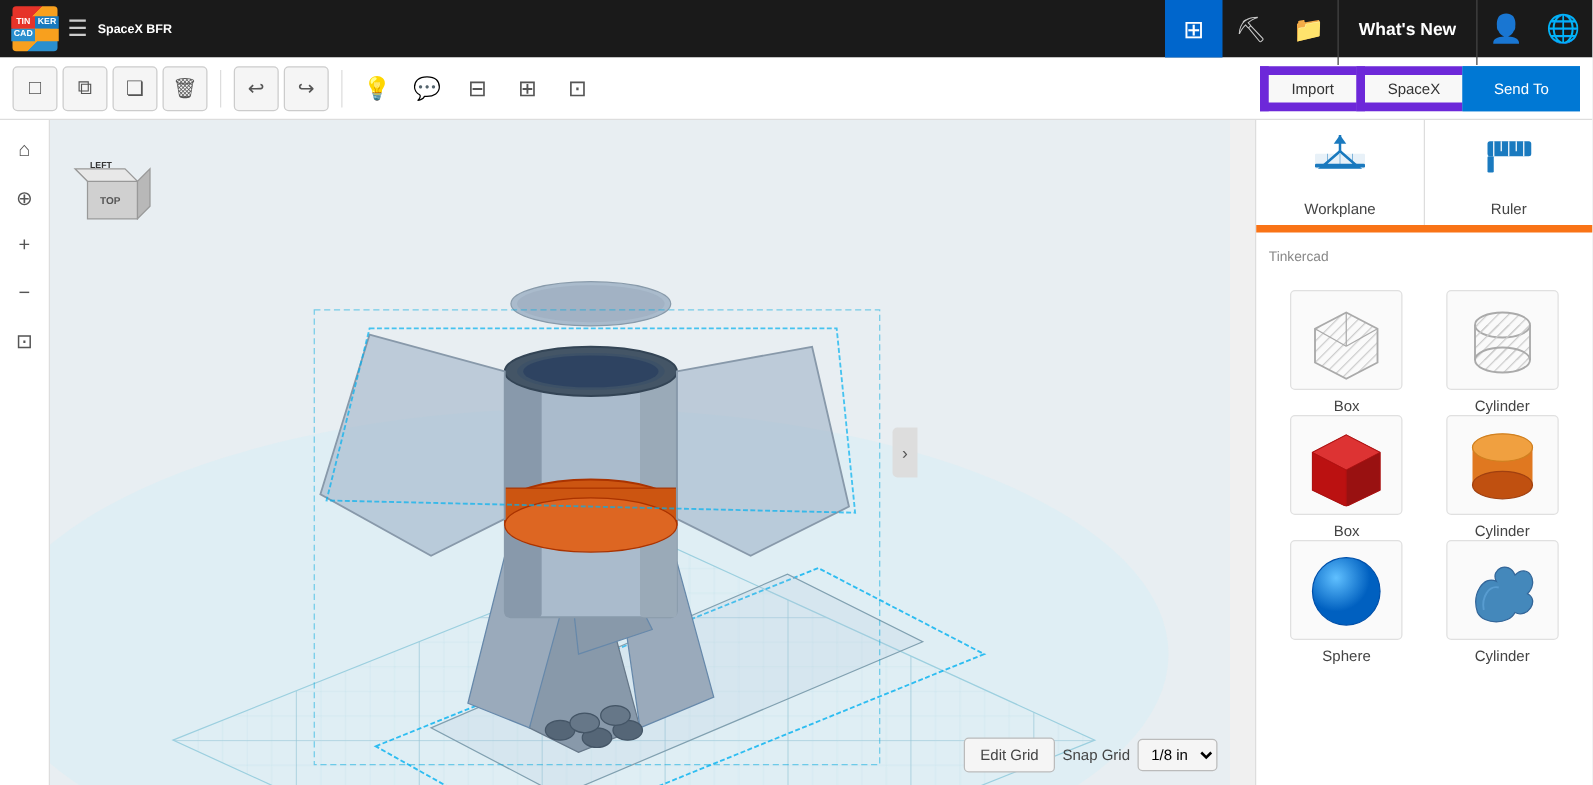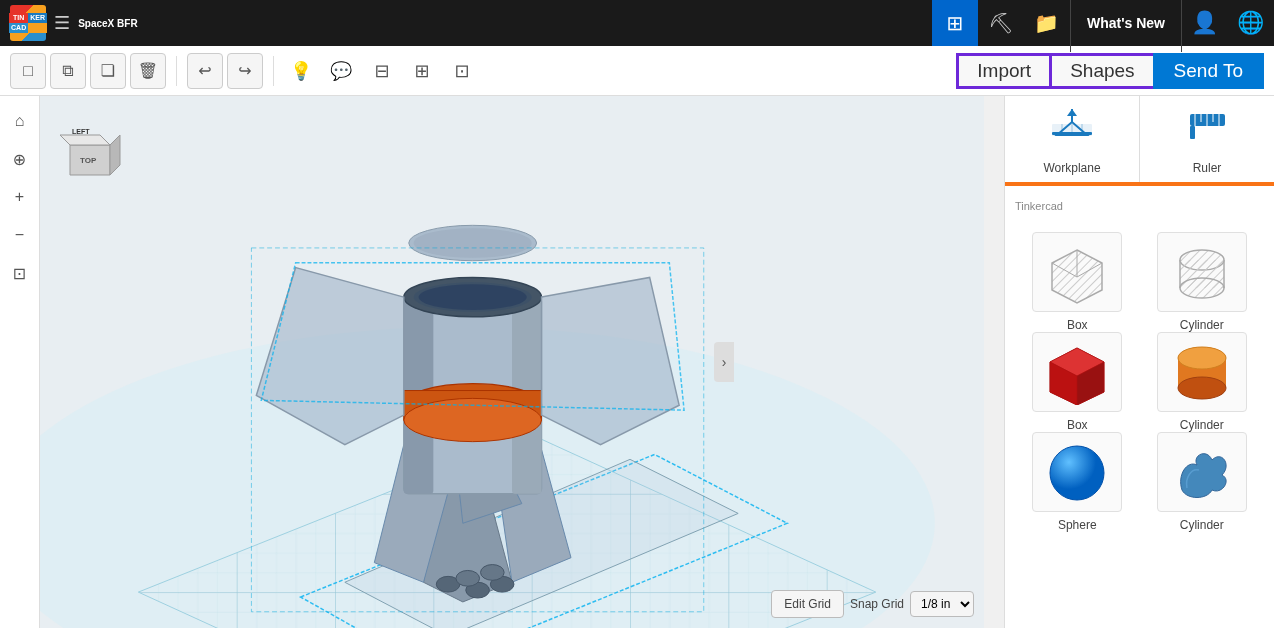--- a/index.html
+++ b/index.html
@@ -93,21 +93,21 @@
     }
 
     
     #right-panel {
       width: 270px; background: #fff; border-left: 1px solid #ddd;
       display: flex; flex-direction: column;
     }
 
     
     #right-panel-top {
-      display: flex; border-bottom: 4px solid #f97316; height: 90px;
+      display: flex; border-bottom: 6px solid #f97316; height: 90px;
     }
     .panel-top-item {
       flex: 1; display: flex; flex-direction: column; align-items: center; justify-content: center;
       gap: 4px; cursor: pointer; border: none; background: transparent;
     }
     .panel-top-item:first-child { border-right: 1px solid #ddd; }
     .panel-top-icon { font-size: 32px; }
     .panel-top-label { font-size: 12px; color: #444; }
 
     
@@ -150,22 +150,22 @@
     
     .logo-letters {
       display: grid; grid-template-columns: 1fr 1fr; gap: 0;
       font-size: 8px; font-weight: 900; color: white; line-height: 1.1;
     }
 
     
     #rocket-scene { width: 100%; height: 100%; }
 
     #import-btn, #export-btn, #sendto-btn {
-      height: 36px; padding: 0 18px; border: 3px solid #6d28d9; background: #f8f8f8;
-      cursor: pointer; font-size: 19px; color: #333; font-weight: 500;
+      height: 36px; padding: 0 18px; border: 7px solid #6d28d9; background: #f8f8f8;
+      cursor: pointer; font-size: 12px; color: #333; font-weight: 500;
     }
     #sendto-btn { background: #0078d4; color: white; border-color: #0078d4; }
     #toolbar-action-group { display: flex; gap: 0; margin-left: auto; }
     #toolbar-action-group button:not(:last-child) { border-right: none; }
   </style>
 </head>
 <body>
 
 <div id="top-nav">
   <div id="logo-area">
@@ -199,21 +199,21 @@
   <button class="toolbar-btn" title="Undo">↩</button>
   <button class="toolbar-btn" title="Redo">↪</button>
   <div class="toolbar-separator"></div>
   <button class="toolbar-icon-btn" title="Light">💡</button>
   <button class="toolbar-icon-btn" title="Comment">💬</button>
   <button class="toolbar-icon-btn" title="Align">⊟</button>
   <button class="toolbar-icon-btn" title="Mirror">⊞</button>
   <button class="toolbar-icon-btn" title="Group">⊡</button>
   <div id="toolbar-action-group">
     <button id="import-btn">Import</button>
-    <button id="export-btn">Shapes</button>
+    <button id="export-btn">SpaceX</button>
     <button id="sendto-btn">Send To</button>
   </div>
 </div>
 
 <div id="main-area">
 
   <div id="left-tools">
     <button class="left-tool-btn" title="Home">⌂</button>
     <button class="left-tool-btn" title="Fit">⊕</button>
     <button class="left-tool-btn" title="Zoom In">+</button>

